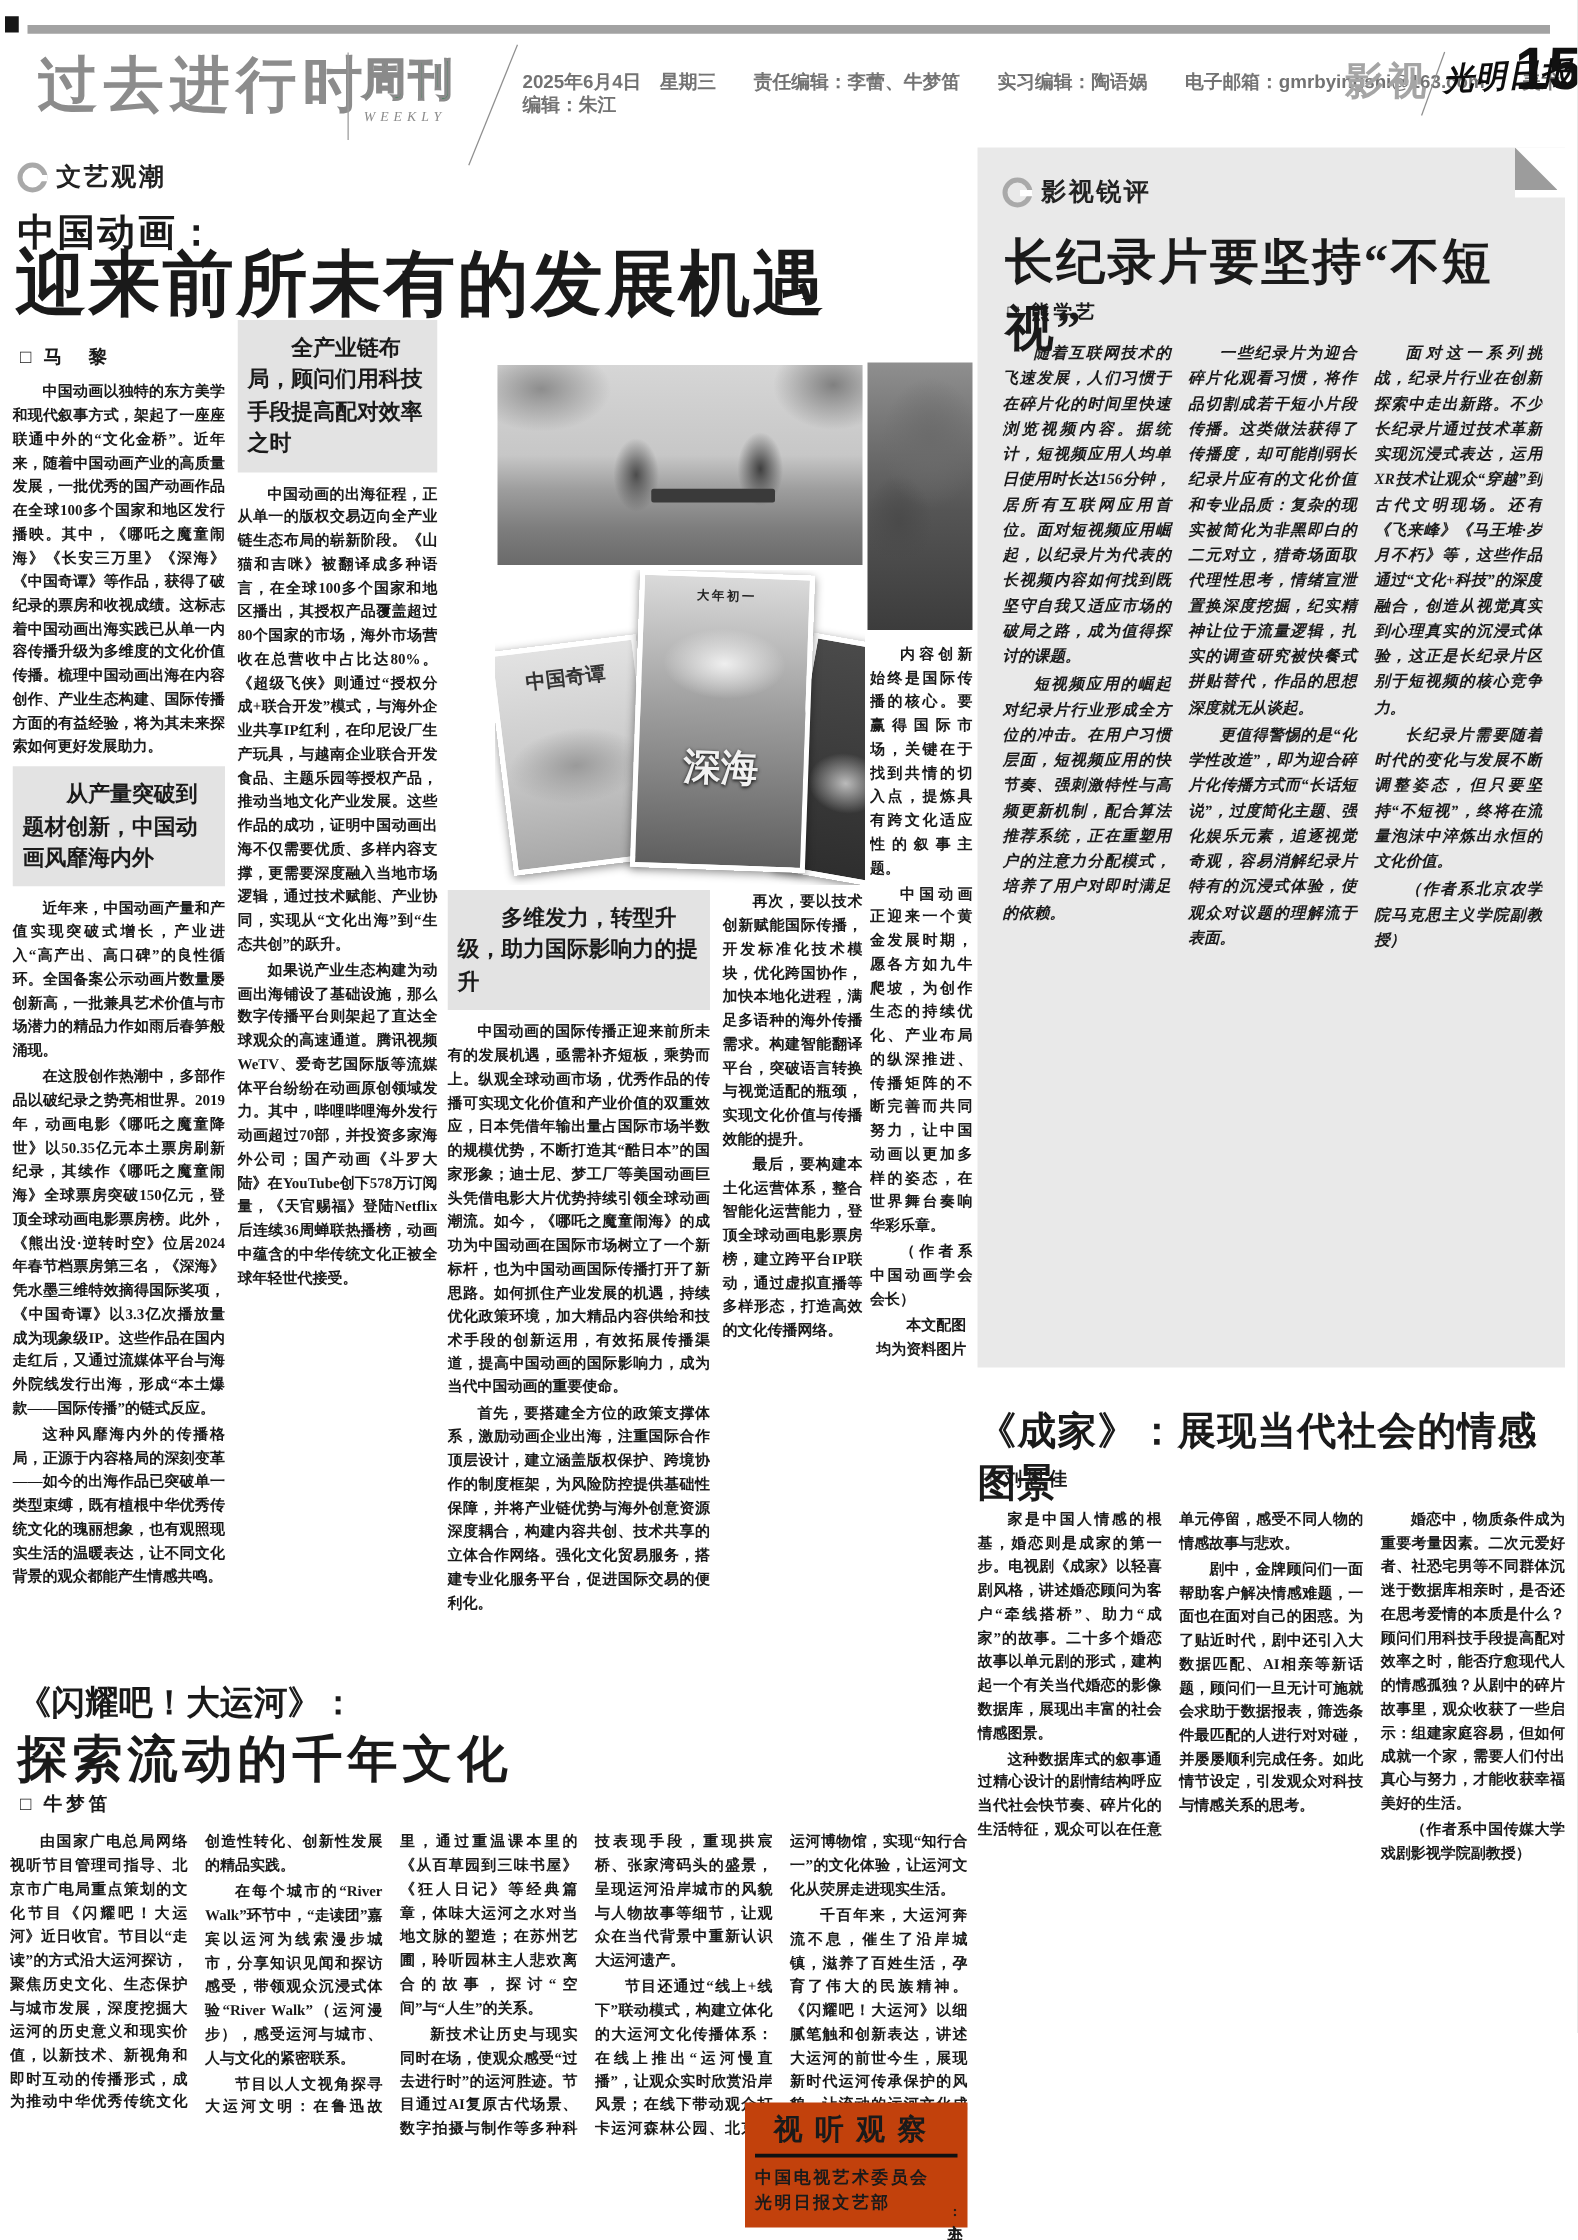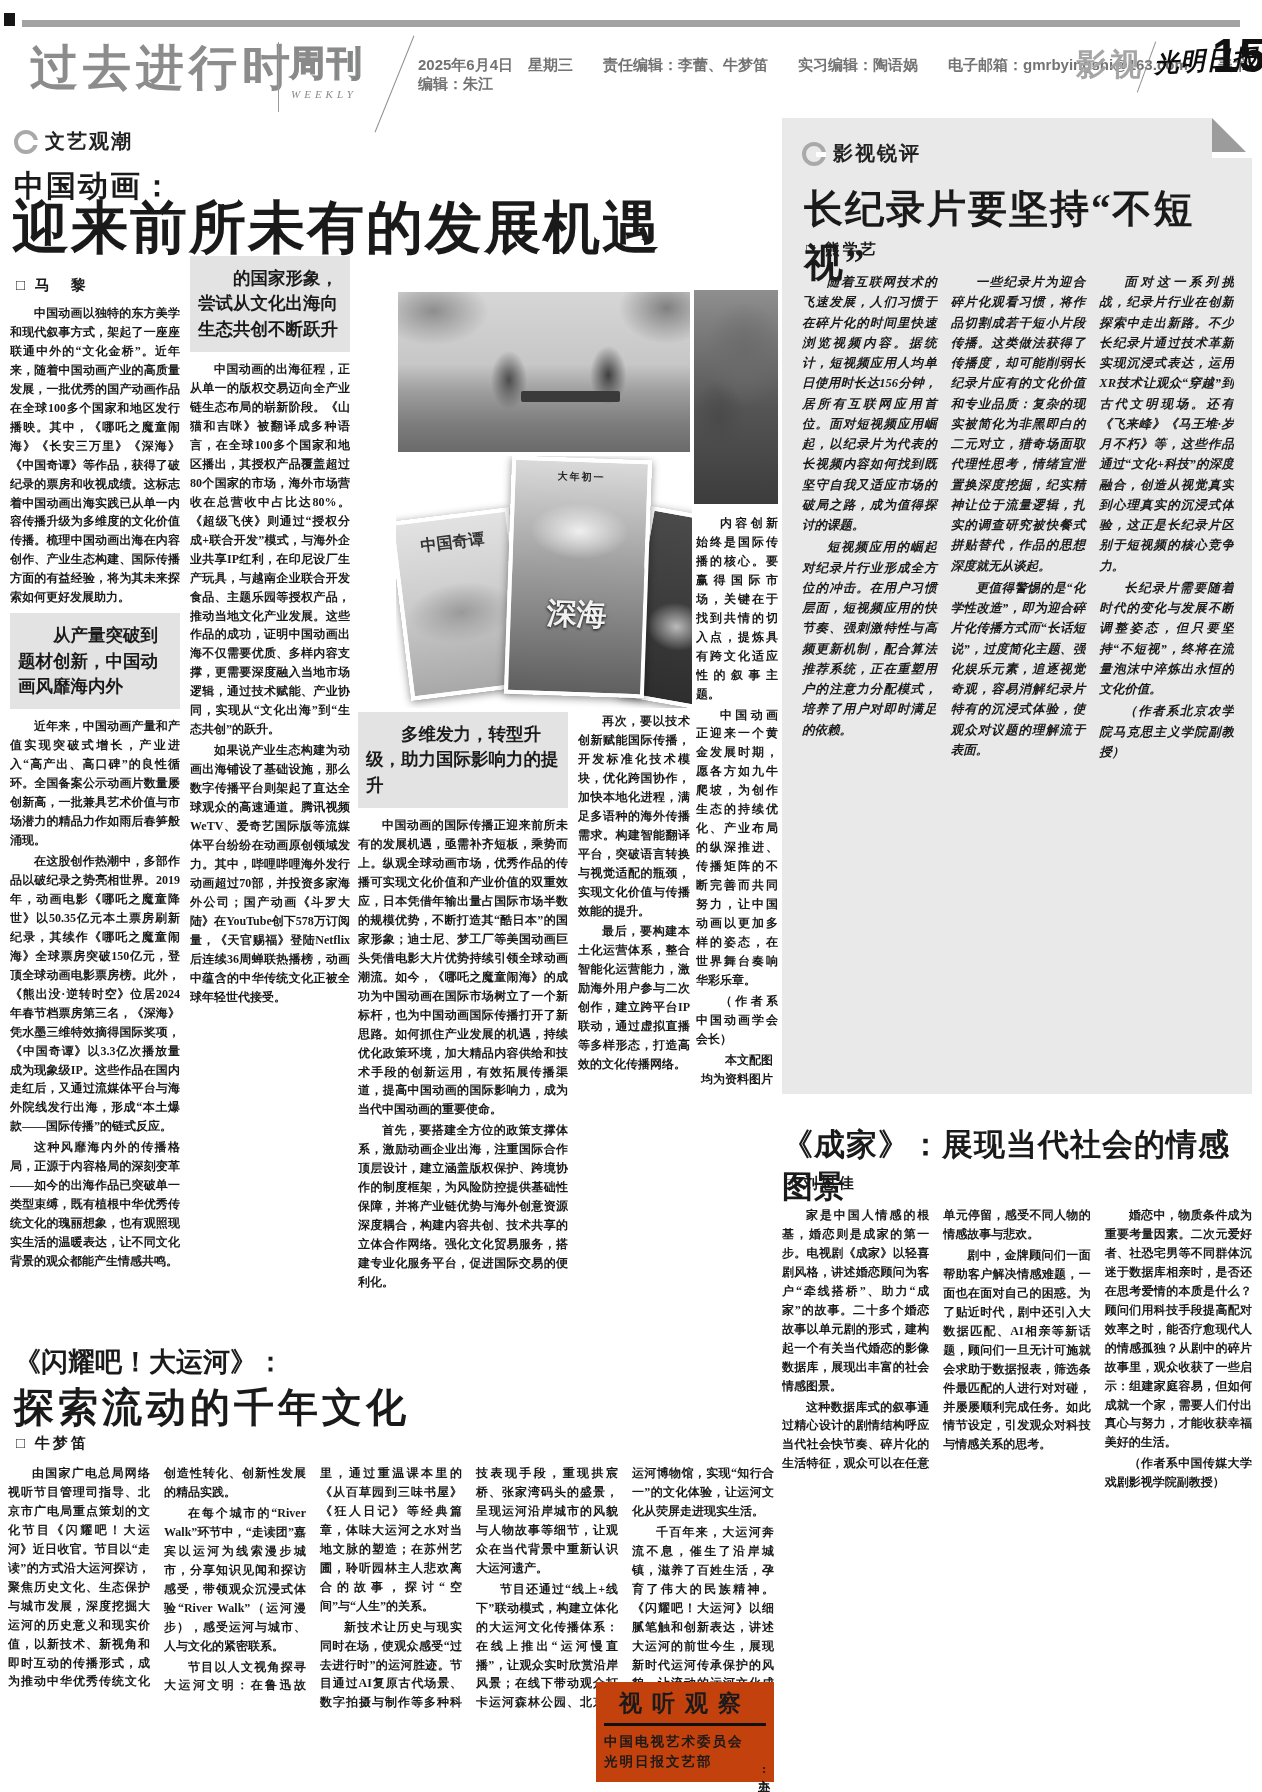--- a/index.html
+++ b/index.html
@@ -112,21 +112,21 @@
 
   <div class="abs col" style="left:10px;top:304px;width:170px;height:1004px;">
     <p>中国动画以独特的东方美学和现代叙事方式，架起了一座座联通中外的“文化金桥”。近年来，随着中国动画产业的高质量发展，一批优秀的国产动画作品在全球100多个国家和地区发行播映。其中，《哪吒之魔童闹海》《长安三万里》《深海》《中国奇谭》等作品，获得了破纪录的票房和收视成绩。这标志着中国动画出海实践已从单一内容传播升级为多维度的文化价值传播。梳理中国动画出海在内容创作、产业生态构建、国际传播方面的有益经验，将为其未来探索如何更好发展助力。</p>
     <div class="subbox">从产量突破到题材创新，中国动画风靡海内外</div>
     <p>近年来，中国动画产量和产值实现突破式增长，产业进入“高产出、高口碑”的良性循环。全国备案公示动画片数量屡创新高，一批兼具艺术价值与市场潜力的精品力作如雨后春笋般涌现。</p>
     <p>在这股创作热潮中，多部作品以破纪录之势亮相世界。2019年，动画电影《哪吒之魔童降世》以50.35亿元本土票房刷新纪录，其续作《哪吒之魔童闹海》全球票房突破150亿元，登顶全球动画电影票房榜。此外，《熊出没·逆转时空》位居2024年春节档票房第三名，《深海》凭水墨三维特效摘得国际奖项，《中国奇谭》以3.3亿次播放量成为现象级IP。这些作品在国内走红后，又通过流媒体平台与海外院线发行出海，形成“本土爆款——国际传播”的链式反应。</p>
     <p>这种风靡海内外的传播格局，正源于内容格局的深刻变革——如今的出海作品已突破单一类型束缚，既有植根中华优秀传统文化的瑰丽想象，也有观照现实生活的温暖表达，让不同文化背景的观众都能产生情感共鸣。</p>
   </div>
 
   <div class="abs col" style="left:190px;top:256px;width:160px;height:1052px;">
-    <div class="subbox" style="margin-top:0;">的国家形象，尝试从文化出海向生态共创不断跃升</div>
+    <div class="subbox" style="margin-top:0;">全产业链布局，顾问们用科技手段提高配对效率之时</div>
     <p>中国动画的出海征程，正从单一的版权交易迈向全产业链生态布局的崭新阶段。《山猫和吉咪》被翻译成多种语言，在全球100多个国家和地区播出，其授权产品覆盖超过80个国家的市场，海外市场营收在总营收中占比达80%。《超级飞侠》则通过“授权分成+联合开发”模式，与海外企业共享IP红利，在印尼设厂生产玩具，与越南企业联合开发食品、主题乐园等授权产品，推动当地文化产业发展。这些作品的成功，证明中国动画出海不仅需要优质、多样内容支撑，更需要深度融入当地市场逻辑，通过技术赋能、产业协同，实现从“文化出海”到“生态共创”的跃升。</p>
     <p>如果说产业生态构建为动画出海铺设了基础设施，那么数字传播平台则架起了直达全球观众的高速通道。腾讯视频WeTV、爱奇艺国际版等流媒体平台纷纷在动画原创领域发力。其中，哔哩哔哩海外发行动画超过70部，并投资多家海外公司；国产动画《斗罗大陆》在YouTube创下578万订阅量，《天官赐福》登陆Netflix后连续36周蝉联热播榜，动画中蕴含的中华传统文化正被全球年轻世代接受。</p>
   </div>
 
   <div class="abs photo" style="left:398px;top:292px;width:292px;height:160px;">
     <div class="table"></div>
   </div>
 
   <div class="abs posters" style="left:396px;top:456px;width:296px;height:252px;">
     <div class="poster p3" style="left:238px;top:56px;width:84px;height:192px;transform:rotate(10deg);z-index:1;"></div>
@@ -140,21 +140,21 @@
   </div>
 
   <div class="abs col" style="left:358px;top:712px;width:210px;height:596px;">
     <div class="subbox" style="margin-top:0;">多维发力，转型升级，助力国际影响力的提升</div>
     <p>中国动画的国际传播正迎来前所未有的发展机遇，亟需补齐短板，乘势而上。纵观全球动画市场，优秀作品的传播可实现文化价值和产业价值的双重效应，日本凭借年输出量占国际市场半数的规模优势，不断打造其“酷日本”的国家形象；迪士尼、梦工厂等美国动画巨头凭借电影大片优势持续引领全球动画潮流。如今，《哪吒之魔童闹海》的成功为中国动画在国际市场树立了一个新标杆，也为中国动画国际传播打开了新思路。如何抓住产业发展的机遇，持续优化政策环境，加大精品内容供给和技术手段的创新运用，有效拓展传播渠道，提高中国动画的国际影响力，成为当代中国动画的重要使命。</p>
     <p>首先，要搭建全方位的政策支撑体系，激励动画企业出海，注重国际合作顶层设计，建立涵盖版权保护、跨境协作的制度框架，为风险防控提供基础性保障，并将产业链优势与海外创意资源深度耦合，构建内容共创、技术共享的立体合作网络。强化文化贸易服务，搭建专业化服务平台，促进国际交易的便利化。</p>
   </div>
 
   <div class="abs col" style="left:578px;top:712px;width:112px;height:596px;">
     <p>再次，要以技术创新赋能国际传播，开发标准化技术模块，优化跨国协作，加快本地化进程，满足多语种的海外传播需求。构建智能翻译平台，突破语言转换与视觉适配的瓶颈，实现文化价值与传播效能的提升。</p>
-    <p>最后，要构建本土化运营体系，整合智能化运营能力，激励海外用户参与二次创作，建立跨平台IP联动，通过虚拟直播等多样形态，打造高效的文化传播网络。</p>
+    <p>最后，要构建本土化运营体系，整合智能化运营能力，登顶全球动画电影票房榜，建立跨平台IP联动，通过虚拟直播等多样形态，打造高效的文化传播网络。</p>
   </div>
 
   <div class="abs treephoto" style="left:694px;top:290px;width:84px;height:214px;"></div>
 
   <div class="abs col" style="left:696px;top:514px;width:82px;height:794px;">
     <p>内容创新始终是国际传播的核心。要赢得国际市场，关键在于找到共情的切入点，提炼具有跨文化适应性的叙事主题。</p>
     <p>中国动画正迎来一个黄金发展时期，愿各方如九牛爬坡，为创作生态的持续优化、产业布局的纵深推进、传播矩阵的不断完善而共同努力，让中国动画以更加多样的姿态，在世界舞台奏响华彩乐章。</p>
     <p class="note">（作者系中国动画学会会长）</p>
     <p class="note2">本文配图均为资料图片</p>
   </div>

